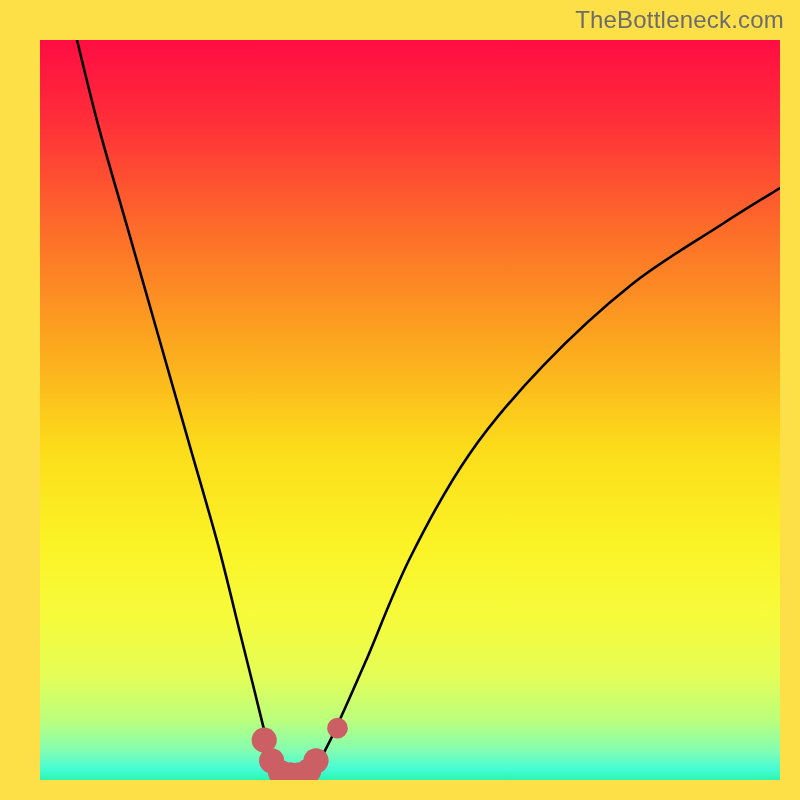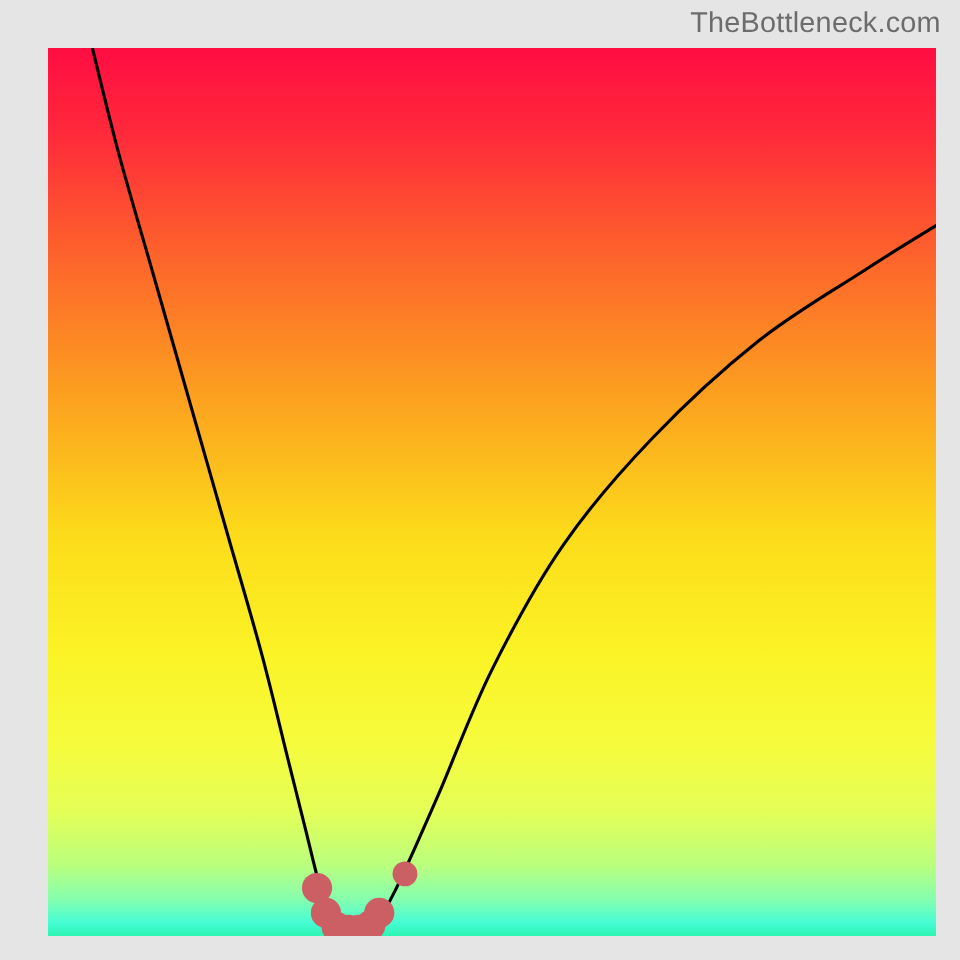--- a/index.html
+++ b/index.html
@@ -10,21 +10,21 @@
     overflow: hidden;
     background: #000;
     font-family: Arial, Helvetica, sans-serif;
   }
   .frame {
     position: absolute;
     left: 0;
     top: 0;
     width: 800px;
     height: 800px;
-    background: #e5e5e5;
+    background: #fde047;
   }
   .plot-area {
     position: absolute;
     left: 40px;
     top: 40px;
     width: 740px;
     height: 740px;
     overflow: hidden;
   }
   .gradient {

